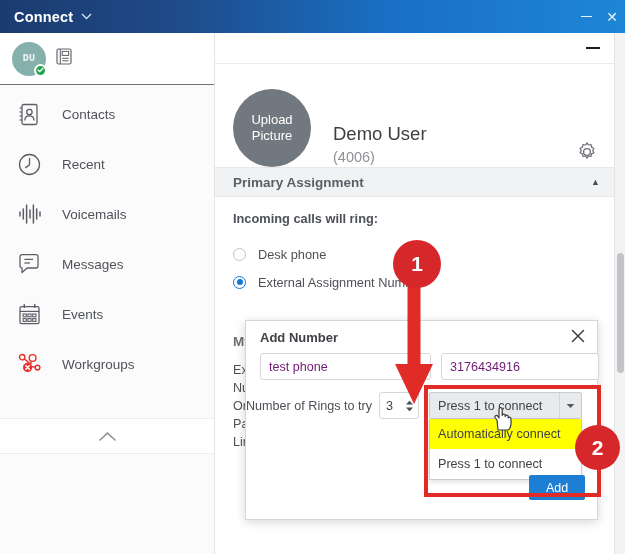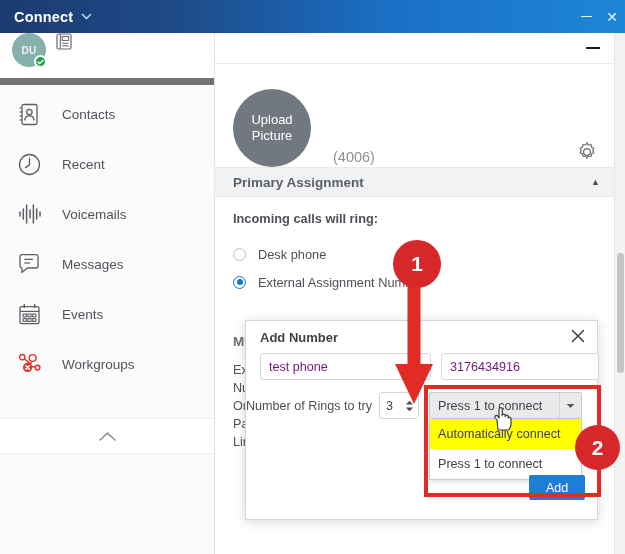--- a/index.html
+++ b/index.html
@@ -57,22 +57,22 @@
     background:#fff; display:flex; align-items:center; padding: 0 10px;
   }
   .search-glyph { margin-right: 7px; flex: 0 0 auto; }
   .search-input {
     border: none; outline: none; flex: 1; font-size: 12.5px;
     color: #4a4a4a; font-family: "Liberation Sans", sans-serif; background: transparent;
   }
   .search-input::placeholder { color: #b3b6bb; }
 
   .profile-row {
-    height: 52px; display:flex; padding: 0 12px;
-    border-bottom: 7px solid #737373; background:#fff;
+    height: 52px; display:flex; align-items:center; padding: 0 12px;
+    border-bottom: 1px solid #737373; background:#fff;font-family:Liberation Mono, monospace;
   }
   .avatar-wrap { position: relative; width: 34px; height: 34px; margin-right: 10px; flex:0 0 auto; }
   .avatar {
     width: 34px; height: 34px; border-radius: 50%;
     background: #86b0ac; color: #eef6f5; font-size: 10px; font-weight: 600;
     display:flex; align-items:center; justify-content:center; letter-spacing: .3px;
   }
   .presence {
     position:absolute; right: -1px; bottom: -1px; width: 13px; height: 13px;
     border-radius: 50%; background:#23a24d; border: 2px solid #fff;
@@ -381,20 +381,21 @@
           <span class="main-min-glyph"></span>
         </div>
     </div>
 
     <div class="user-block">
       <div class="upload-pic">
         <span>Upload</span>
         <span>Picture</span>
       </div>
       <div class="user-meta">
+        <div class="user-name">Demo User</div>
         <div class="user-ext">(4006)</div>
       </div>
       <span class="gear-btn">
         <svg width="22" height="22" viewBox="0 0 22 22">
           <circle cx="11" cy="11" r="3.4" stroke="#6d7176" stroke-width="1.3" fill="none"></circle>
           <path d="M11 1.8 l1.4 2.2 2.6-.5 .5 2.6 2.4 1.1 -1.2 2.3 1.2 2.3 -2.4 1.1 -.5 2.6 -2.6-.5 -1.4 2.2 -1.4-2.2 -2.6 .5 -.5-2.6 -2.4-1.1 1.2-2.3 -1.2-2.3 2.4-1.1 .5-2.6 2.6 .5 z" stroke="#6d7176" stroke-width="1.25" fill="none" stroke-linejoin="round"></path>
         </svg>
       </span>
     </div>
 

